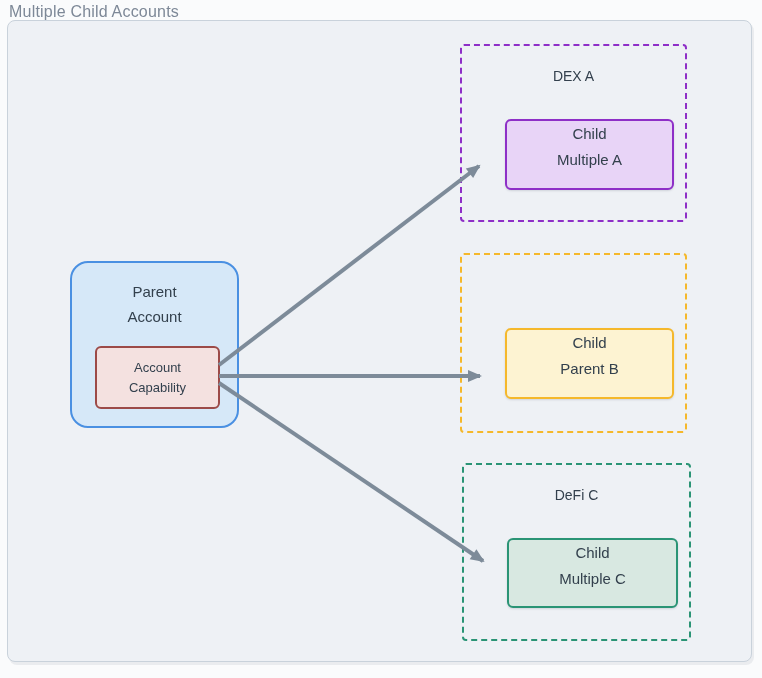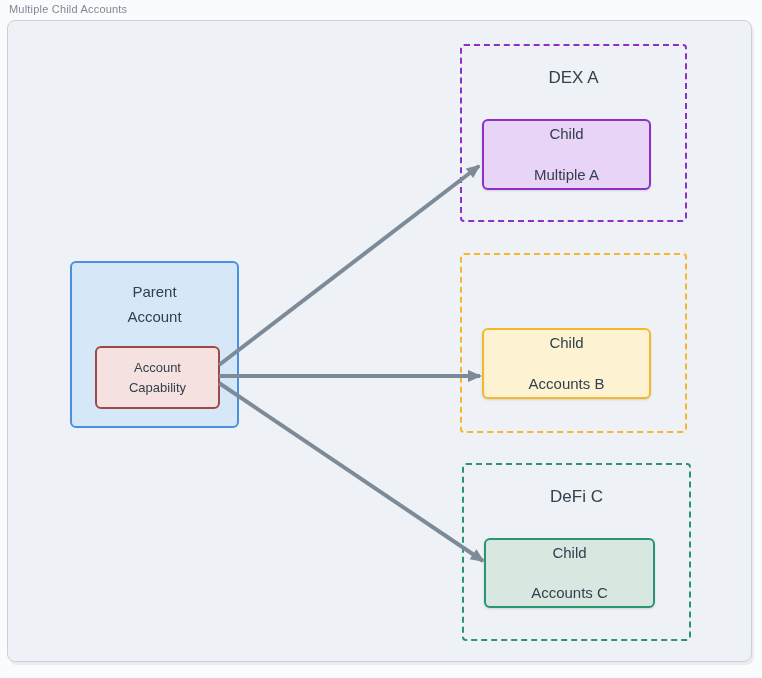--- a/index.html
+++ b/index.html
@@ -13,21 +13,21 @@
   }
   .page {
     position: relative;
     width: 762px;
     height: 678px;
   }
   .diagram-label {
     position: absolute;
     left: 9px;
     top: 3px;
-    font-size: 11px;
+    font-size: 16px;
     font-weight: 500;
     letter-spacing: 0.2px;
     color: var(--label-text);
   }
   .canvas {
     position: absolute;
     left: 7px;
     top: 20px;
     width: 745px;
     height: 642px;
@@ -39,21 +39,21 @@
   }
   
   .parent-box {
     position: absolute;
     left: 62px;
     top: 240px;
     width: 169px;
     height: 167px;
     background: var(--parent-fill);
     border: 2px solid var(--parent-border);
-    border-radius: 6px;
+    border-radius: 18px;
     box-sizing: border-box;
     z-index: 1;
   }
   .parent-title {
     margin-top: 16px;
     text-align: center;
     font-size: 15px;
     font-weight: 500;
     line-height: 25px;
     color: var(--text);
@@ -83,36 +83,36 @@
   .group {
     position: absolute;
     box-sizing: border-box;
     border-radius: 4px;
     border: 2px dashed transparent;
     z-index: 1;
   }
   .group-title {
     margin-top: 22px;
     text-align: center;
-    font-size: 17px;
+    font-size: 14px;
     font-weight: 500;
     color: var(--text);
   }
   .child-box {
     position: absolute;
-    left: 20px;
+    left: 43px;
     top: 73px;
     width: 169px;
     height: 71px;
     border-radius: 6px;
     box-sizing: border-box;
     display: flex;
     flex-direction: column;
     align-items: center;
-    justify-content: space-between;
+    justify-content: flex-start;
     font-size: 15px;
     font-weight: 500;
     line-height: 26px;
     color: var(--text);
     box-shadow: 0 1px 2px rgba(70,85,100,0.18);
   }
   .child-box span { display: block; }
   .group-dex   { left: 452px; top: 23px;  width: 227px; height: 178px; border-color: var(--purple-border); }
   .group-defi  { left: 452px; top: 232px; width: 227px; height: 180px; border-color: var(--amber-border); }
   .group-game  { left: 454px; top: 442px; width: 229px; height: 178px; border-color: var(--teal-border); }
@@ -158,29 +158,29 @@
       <div class="group-title">DEX A</div>
       <div class="child-box">
         <span>Child</span>
         <span>Multiple A</span>
       </div>
     </div>
 
     <div class="group group-defi">
       <div class="child-box">
         <span>Child</span>
-        <span>Accounts B</span>
+        <span>Parent B</span>
       </div>
     </div>
 
     <div class="group group-game">
       <div class="group-title">DeFi C</div>
       <div class="child-box">
         <span>Child</span>
-        <span>Accounts C</span>
+        <span>Multiple C</span>
       </div>
     </div>
 
     <svg class="arrows" viewBox="0 0 745 642" xmlns="http://www.w3.org/2000/svg">
       <defs>
         <marker id="ah" markerUnits="userSpaceOnUse" markerWidth="18" markerHeight="16" refX="13" refY="7" orient="auto">
           <path class="ah" d="M1,1 L15,7 L1,13 Z"></path>
         </marker>
       </defs>
       <line x1="211" y1="344" x2="471" y2="145" marker-end="url(#ah)"></line>

